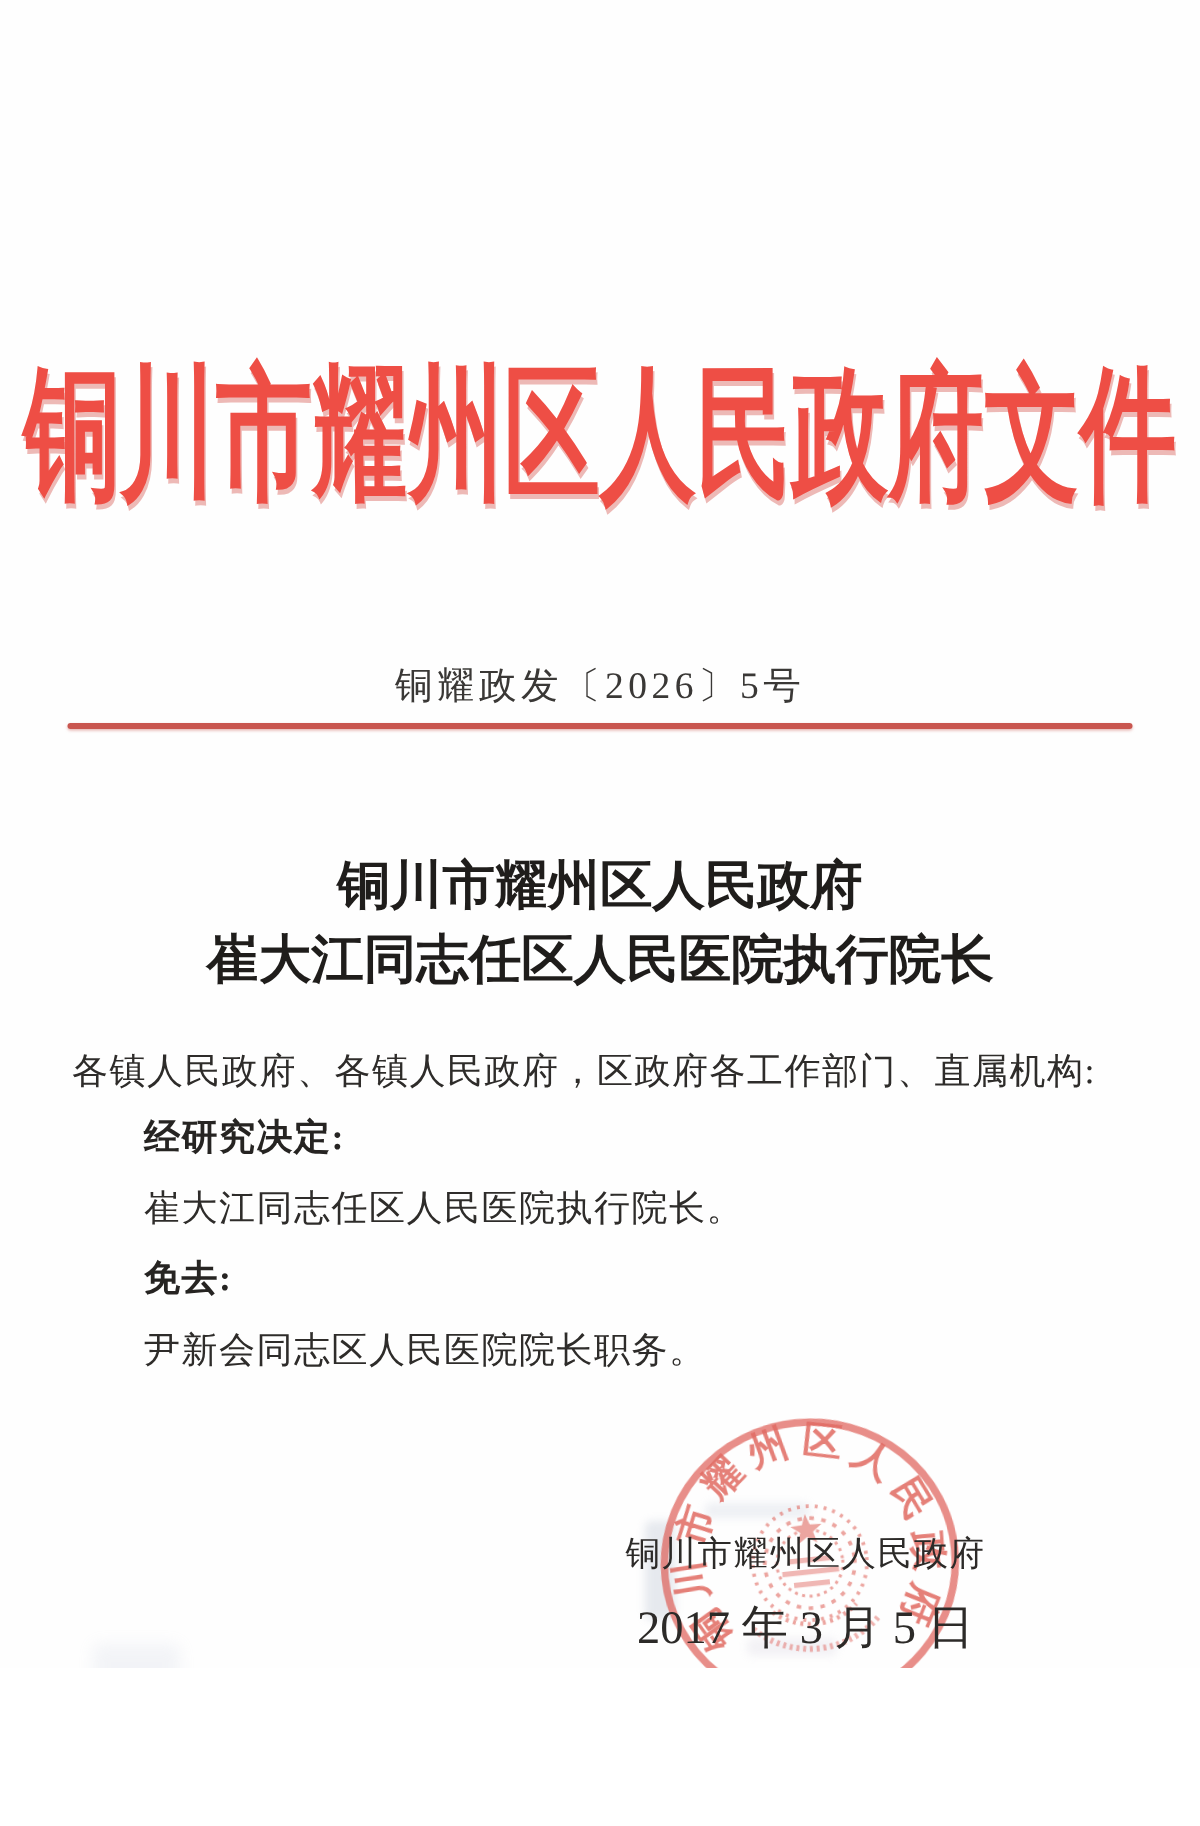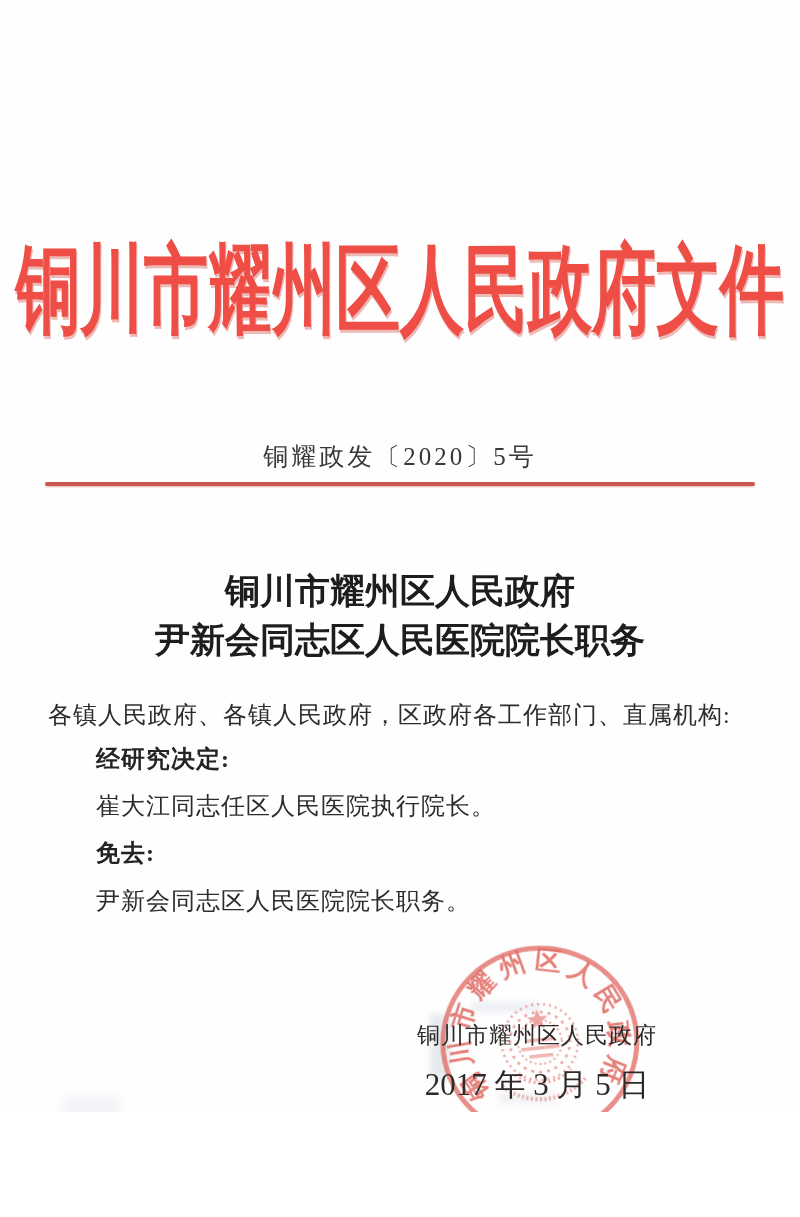--- a/index.html
+++ b/index.html
@@ -105,27 +105,27 @@
   .bleed-c{left:62px;top:1096px;width:58px;height:64px;background:#b8c0d4;opacity:0.16;filter:blur(5px);}
   .bleed-d{left:498px;top:1092px;width:60px;height:12px;background:#c0b9cd;opacity:0.18;}
 </style>
 </head>
 <body>
 
 <div class="page">
 
   <div class="red-header">铜川市耀州区人民政府文件</div>
 
-  <div class="doc-number">铜耀政发〔2020〕5号</div>
+  <div class="doc-number">铜耀政发〔2026〕5号</div>
 
   <div class="red-rule"></div>
 
   <div class="doc-title">
     <div>铜川市耀州区人民政府</div>
-    <div>尹新会同志区人民医院院长职务</div>
+    <div>崔大江同志任区人民医院执行院长</div>
   </div>
 
   <div class="body-line salutation">各镇人民政府、各镇人民政府，区政府各工作部门、直属机构:</div>
 
   <div class="body-line indent bold p0">经研究决定:</div>
   <div class="body-line indent p1">崔大江同志任区人民医院执行院长。</div>
   <div class="body-line indent bold p2">免去:</div>
   <div class="body-line indent p3">尹新会同志区人民医院院长职务。</div>
 
   <div class="bleed bleed-a"></div>

